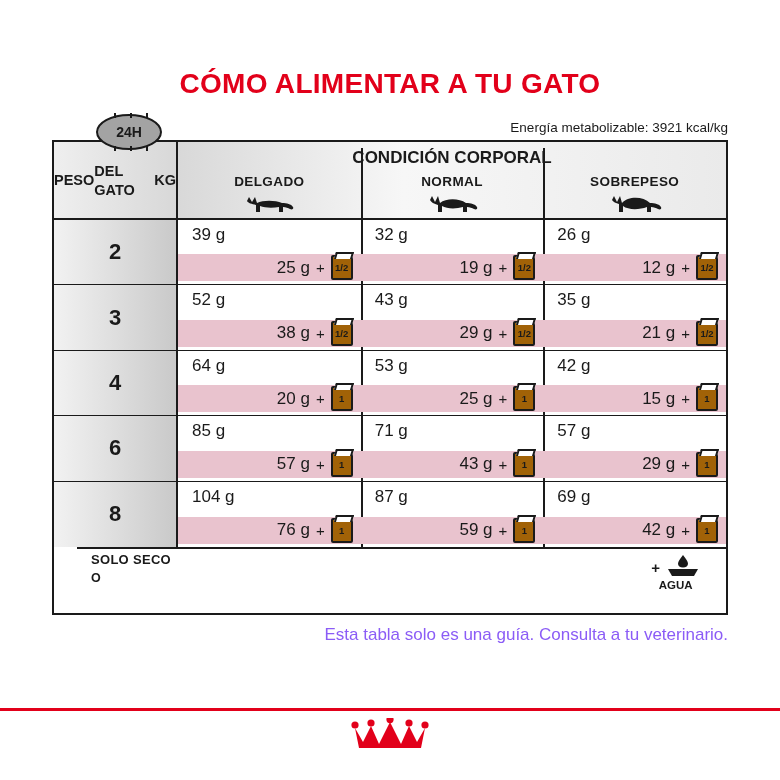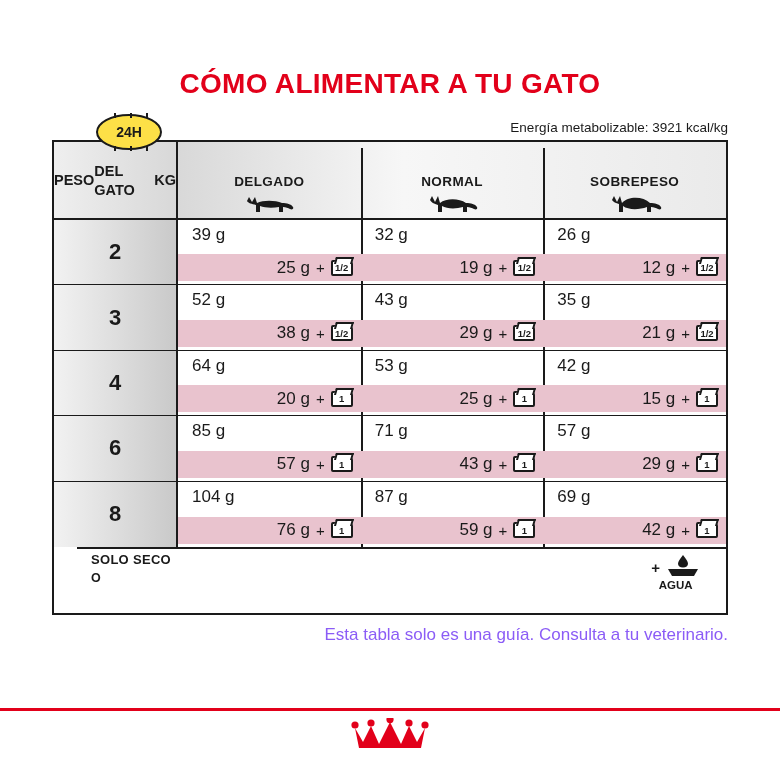--- a/index.html
+++ b/index.html
@@ -31,21 +31,21 @@
     color: #1a1a1a;
   }
 
   
   .badge24 {
     position: absolute;
     top: 114px; left: 96px;
     width: 66px; height: 36px;
     border: 2.5px solid #1a1a1a;
     border-radius: 50%;
-    background: #fde047;
+    background: #a3a3a3;
     display: flex; align-items: center; justify-content: center;
     font-size: 14px; font-weight: bold; color: #1a1a1a;
     z-index: 5;
   }
   .badge24 .tick {
     position: absolute; width: 2px; height: 5px; background: #1a1a1a;
   }
   .badge24 .t1 { top: -3px; left: 16px; }
   .badge24 .t2 { top: -3px; left: 32px; }
   .badge24 .t3 { top: -3px; left: 48px; }
@@ -140,22 +140,22 @@
     position: absolute; left: 0; right: 0; bottom: 3px; height: 27px;
     background: #e9c3ce;
   }
   .mixband .inner {
     position: absolute; right: 8px; top: 0; height: 100%;
     display: flex; align-items: center; gap: 6px;
     font-size: 17px; color: #1a1a1a;
   }
   .plus { font-size: 15px; }
   .pouch {
-    width: 22px; height: 16px;
-    border: 2px solid #1a1a1a; background: #ffffff;
+    width: 22px; height: 25px;
+    border: 2px solid #1a1a1a; background: #a16207;
     border-radius: 2px;
     position: relative;
     display: flex; align-items: center; justify-content: center;
     font-size: 9.5px; font-weight: bold; color: #1a1a1a;
   }
   .pouch::before {
     content: ""; position: absolute; top: -5px; left: 2px;
     width: 14px; height: 5px;
     border-top: 2px solid #1a1a1a; border-left: 2px solid #1a1a1a; border-right: 2px solid #1a1a1a;
     background: #fff;
@@ -219,20 +219,21 @@
 
 <div class="table">
 
   <div class="hdr">
     <div class="hdr-left">
       <span>PESO</span>
       <span>DEL GATO</span>
       <span>KG</span>
     </div>
     <div class="hdr-right">
+      <div class="hdr-title">CONDICIÓN CORPORAL</div>
       <div class="cond-cols">
 
         <div class="cond-col">
           <span class="cond-label">DELGADO</span>
           <span class="cat-icon">
             <svg width="52" height="19" viewBox="0 0 52 19">
               <path fill="#1a1a1a" d="M6 3 L9 8 L12 3 L14 9 C20 6 32 6 39 9 C44 9 48 10 50 13 C51 15 49 16 47 15 C45 14 43 13 40 13 L40 18 L36 18 L36 13 C30 14 22 14 17 12 L17 18 L13 18 L13 11 C9 10 5 9 4 7 Z"></path>
             </svg>
           </span>
         </div>

